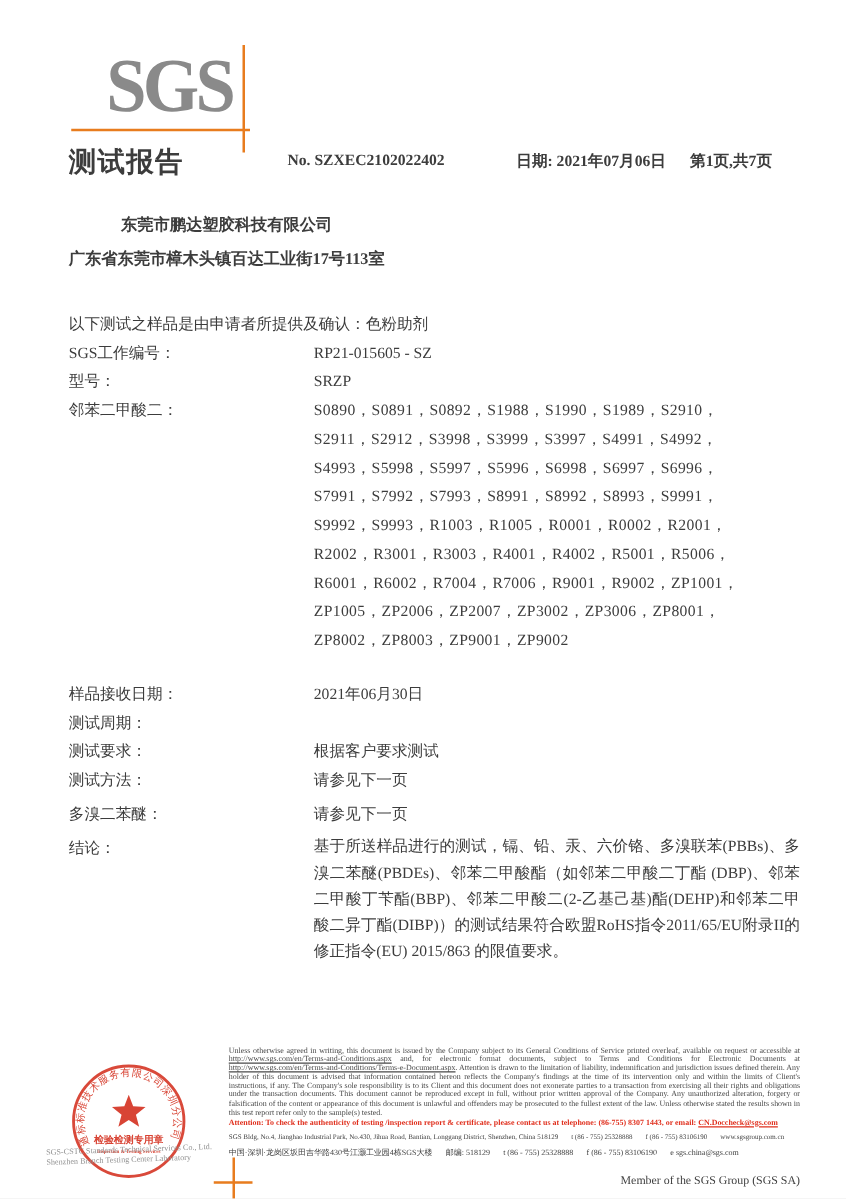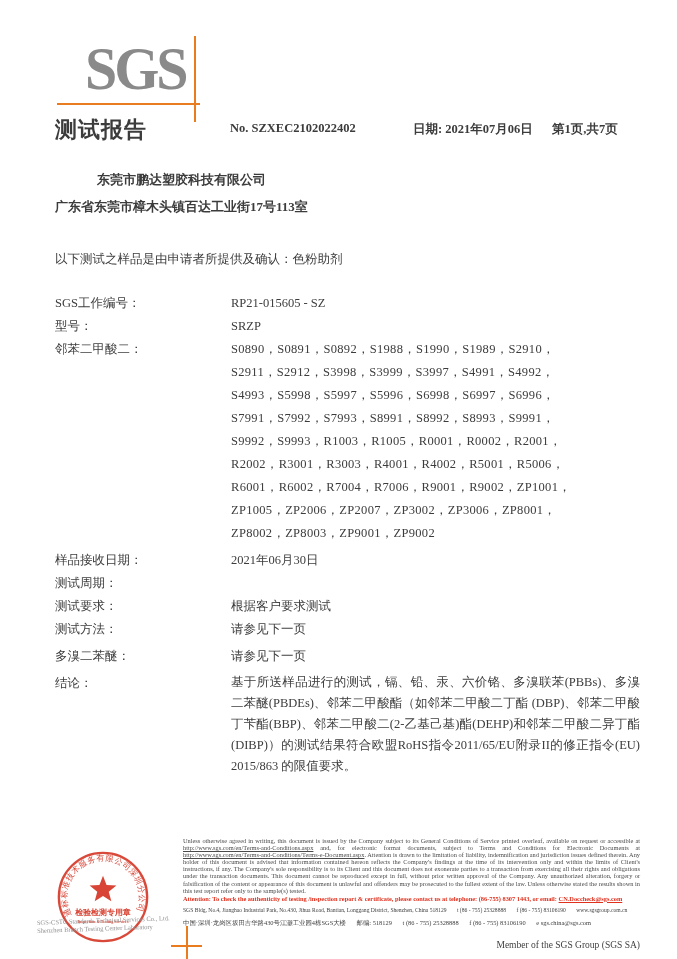--- a/index.html
+++ b/index.html
@@ -24,26 +24,26 @@
   
   .hdr{position:absolute;top:119px;left:0;width:677px;height:22px;font-size:12.5px;font-weight:700;}
   .hdr .title{position:absolute;left:55px;top:-4px;font-size:22px;font-weight:700;letter-spacing:1px;}
   .hdr .no{position:absolute;left:230px;top:2px;}
   .hdr .date{position:absolute;left:413px;top:2px;}
   .hdr .pages{position:absolute;left:552px;top:2px;}
   
   .applicant{position:absolute;left:55px;top:166px;font-size:13px;font-weight:600;line-height:27px;text-align:center;}
   
   .main{position:absolute;left:55px;top:248px;width:585px;font-size:12.5px;font-weight:500;}
-  .intro{line-height:23px;margin-bottom:21px;}
-  .row{display:flex;line-height:23px;}
+  .intro{line-height:23px;margin-bottom:0;}
+  .row{display:flex;line-height:23px;gap:20px;}
   .row .lbl{width:176px;flex:none;}
   .row .val{flex:1;}
   .reflines div{line-height:23px;letter-spacing:0.3px;}
-  .mt6{margin-top:4px;}
+  .mt6{margin-top:20px;}
   .mt4{margin-top:4px;}
   .conclusion .val{line-height:21px;text-align:justify;}
   
   .stamp{position:absolute;left:50px;top:844px;width:106px;height:106px;}
   .org-lines{
     position:absolute;left:37px;top:916px;width:165px;
     font-size:6.5px;line-height:8px;color:#929292;
     transform:rotate(-2deg);
   }
   .smallprint{

